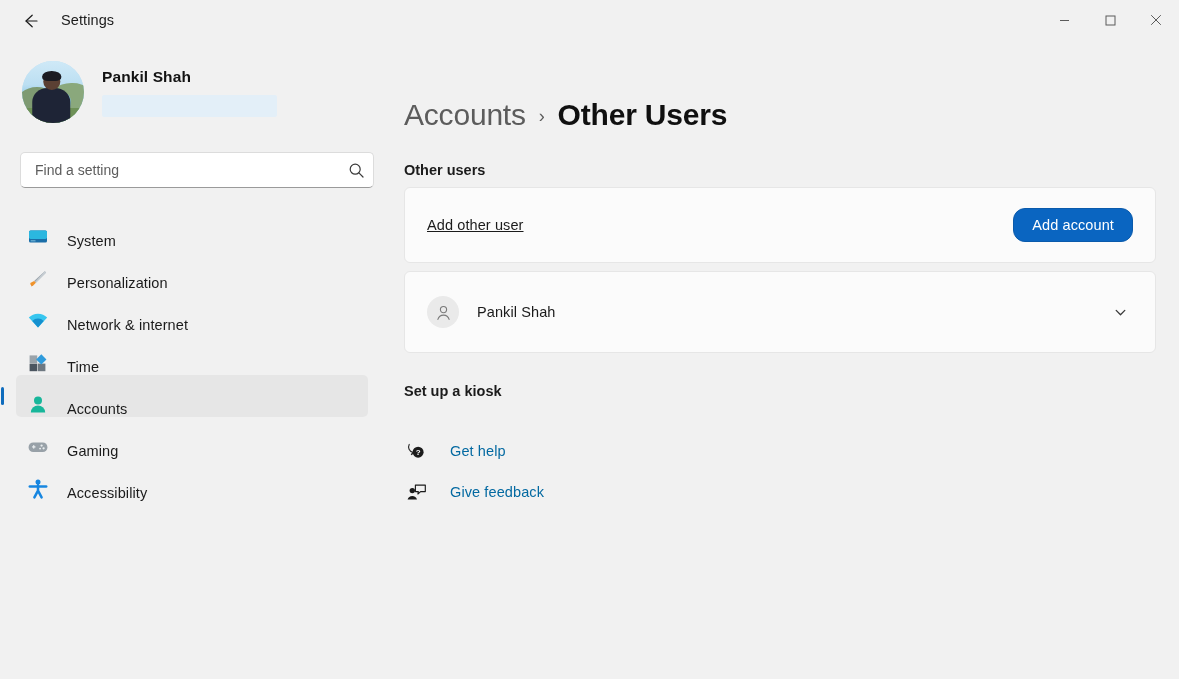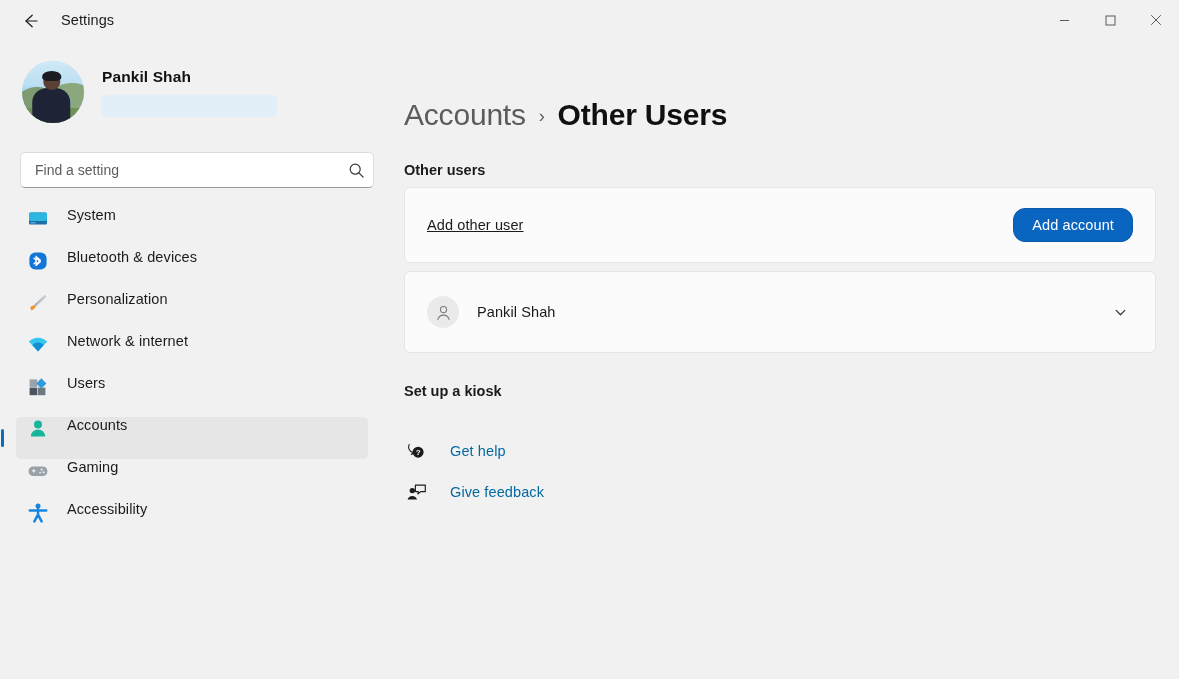--- a/index.html
+++ b/index.html
@@ -178,21 +178,21 @@
   .search-icon { flex: 0 0 auto; display: flex; align-items: center; padding: 4px; }
 
   .nav { margin-top: 19px; }
 
   .nav-item {
     position: relative;
     height: 42px;
     margin: 0 24px 0 16px;
     border-radius: 5px;
     display: flex;
-    align-items: flex-start;
+    align-items: flex-end;
     padding-left: 10px;
     cursor: pointer;
   }
   .nav-item.selected { background: #e6e6e6; }
   .nav-item.selected::before {
     content: "";
     position: absolute;
     left: -15px;
     top: 50%;
     transform: translateY(-50%);
@@ -420,31 +420,20 @@
           <span class="nav-icon">
             <svg width="22" height="22" viewBox="0 0 22 22">
               <rect x="2" y="4.5" width="18" height="12" rx="1.6" fill="#1b6ea8"></rect>
               <rect x="2" y="4.5" width="18" height="8.4" rx="1.6" fill="#2bb7e0"></rect>
               <rect x="3.6" y="14.4" width="5" height="0.9" rx="0.4" fill="#9fdcf0"></rect>
             </svg>
           </span>
           <span class="nav-label">System</span>
         </div>
 
-        <div class="nav-item">
-          <span class="nav-icon">
-            <svg width="22" height="22" viewBox="0 0 22 22">
-              <rect x="2.4" y="2.4" width="17.2" height="17.2" rx="6" fill="#1176d6"></rect>
-              <path d="M9 6.4 L13.4 10.2 L9 14.2 L9 6.4 M9 15.6 L13.4 11.8 L9 8 L9 15.6" fill="none" stroke="#ffffff" stroke-width="1.25" stroke-linejoin="round" stroke-linecap="round"></path>
-              <line x1="7" y1="8.2" x2="9" y2="9.9" stroke="#ffffff" stroke-width="1.25" stroke-linecap="round"></line>
-              <line x1="7" y1="13.8" x2="9" y2="12.1" stroke="#ffffff" stroke-width="1.25" stroke-linecap="round"></line>
-            </svg>
-          </span>
-          <span class="nav-label">Bluetooth &amp; devices</span>
-        </div>
 
         <div class="nav-item">
           <span class="nav-icon">
             <svg width="22" height="22" viewBox="0 0 22 22">
               <path d="M17.8 3.2 L19.1 4.5 L8.9 14.8 L7.1 13 Z" fill="#9aa3ab"></path>
               <path d="M17.8 3.2 L19.1 4.5 L8.9 14.8 L8 13.9 Z" fill="#c7ced4"></path>
               <path d="M7.1 13 L8.9 14.8 L6.2 17.6 A2.6 2.6 0 0 1 3.3 14.9 Z" fill="#f0932b"></path>
               <path d="M4.6 16 A1.6 1.6 0 0 0 6.2 17.6 L4.3 18.5 Z" fill="#e07c18"></path>
             </svg>
           </span>
@@ -463,21 +452,21 @@
 
         <div class="nav-item">
           <span class="nav-icon">
             <svg width="22" height="22" viewBox="0 0 22 22">
               <rect x="2.6" y="3.4" width="7.6" height="7.6" fill="#9aa3aa"></rect>
               <rect x="2.6" y="11.6" width="7.6" height="7.6" fill="#4b5560"></rect>
               <rect x="10.8" y="11.6" width="7.6" height="7.6" fill="#6e7881"></rect>
               <rect x="14.3" y="2.3" width="7.3" height="7.3" fill="#2f9bdc" transform="rotate(45 14.3 2.3)"></rect>
             </svg>
           </span>
-          <span class="nav-label">Users</span>
+          <span class="nav-label">Time</span>
         </div>
 
         <div class="nav-item selected">
           <span class="nav-icon">
             <svg width="22" height="22" viewBox="0 0 22 22">
               <circle cx="11" cy="6.6" r="4" fill="#17b69a"></circle>
               <path d="M3.8 18.6 A7.2 7.2 0 0 1 18.2 18.6 Z" fill="#17b69a"></path>
             </svg>
           </span>
           <span class="nav-label">Accounts</span>

